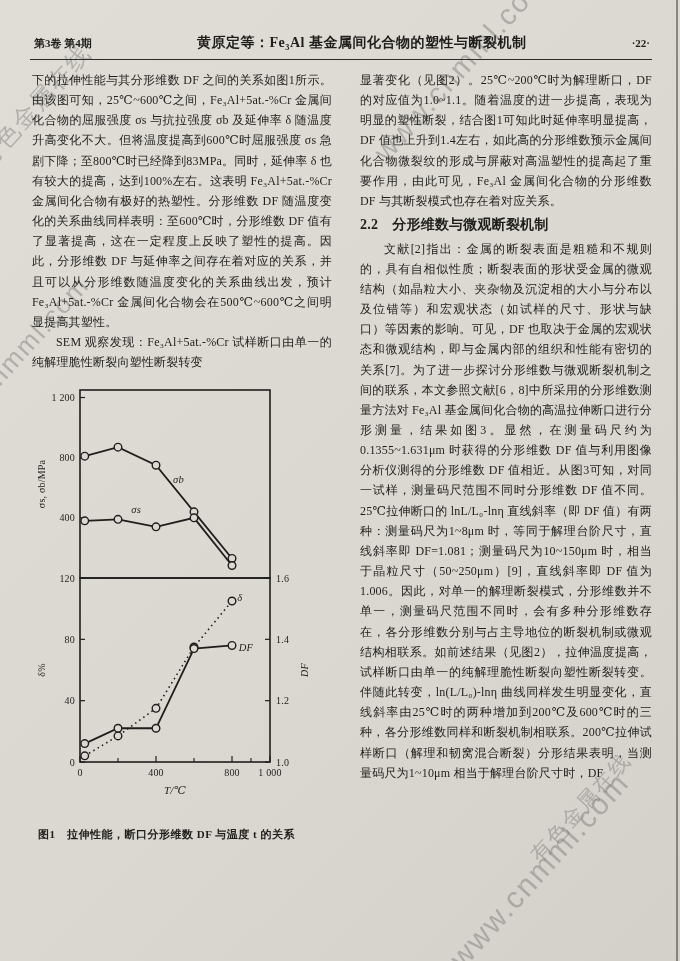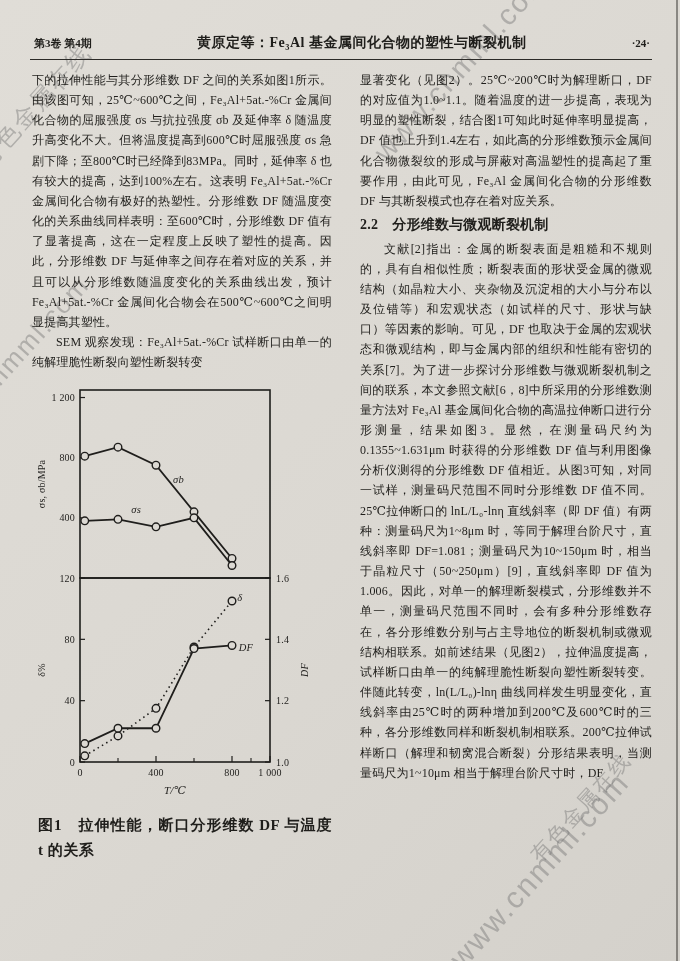--- a/index.html
+++ b/index.html
@@ -37,21 +37,21 @@
   .columns{display:flex;gap:28px;padding:10px 28px 0 32px;}
   .col{width:302px;font-size:12px;line-height:1.68;text-align:justify;
        letter-spacing:.2px;}
   .col p{margin:0;}
   .col p.indent{text-indent:2em;}
   .col h3{margin:2px 0 2px 0;font-size:14px;}
   
   figure{margin:6px 0 0 0;}
   svg text{font-family:"Liberation Serif","DejaVu Serif",serif;fill:#1f1e1c;}
   figcaption{
-    font-size:15px;font-weight:bold;padding-left:6px;
+    font-size:11px;font-weight:bold;margin-top:12px;padding-left:6px;
     letter-spacing:.5px;
   }
 </style>
 </head>
 <body>
 
 <div class="page">
 
   <div class="wm-layer">
     <span class="wm" style="left:-6px;bottom:calc(100% - 175px);font-size:24px;">有色金属在线</span>
@@ -59,21 +59,21 @@
     <span class="wm" style="left:-52px;bottom:calc(100% - 455px);font-size:26px;">www.cnmml.com</span>
     <span class="wm" style="left:545px;bottom:calc(100% - 868px);font-size:21px;">有色金属在线</span>
     <span class="wm" style="left:468px;bottom:-14px;font-size:30px;">www.cnmml.com</span>
   </div>
 
   <div class="content">
 
     <div class="hdr">
       <span>第3卷 第4期</span>
       <span class="mid">黄原定等：Fe₃Al 基金属间化合物的塑性与断裂机制</span>
-      <span>·24·</span>
+      <span>·22·</span>
     </div>
     <div class="hdr-rule"></div>
 
     <div class="columns">
 
       <div class="col">
         <p>下的拉伸性能与其分形维数 DF 之间的关系如图1所示。由该图可知，25℃~600℃之间，Fe₃Al+5at.-%Cr 金属间化合物的屈服强度 σs 与抗拉强度 σb 及延伸率 δ 随温度升高变化不大。但将温度提高到600℃时屈服强度 σs 急剧下降；至800℃时已经降到83MPa。同时，延伸率 δ 也有较大的提高，达到100%左右。这表明 Fe₃Al+5at.-%Cr 金属间化合物有极好的热塑性。分形维数 DF 随温度变化的关系曲线同样表明：至600℃时，分形维数 DF 值有了显著提高，这在一定程度上反映了塑性的提高。因此，分形维数 DF 与延伸率之间存在着对应的关系，并且可以从分形维数随温度变化的关系曲线出发，预计 Fe₃Al+5at.-%Cr 金属间化合物会在500℃~600℃之间明显提高其塑性。</p>
         <p class="indent">SEM 观察发现：Fe₃Al+5at.-%Cr 试样断口由单一的纯解理脆性断裂向塑性断裂转变</p>
         <figure>
           <svg width="300" height="428" viewBox="0 0 300 428">

